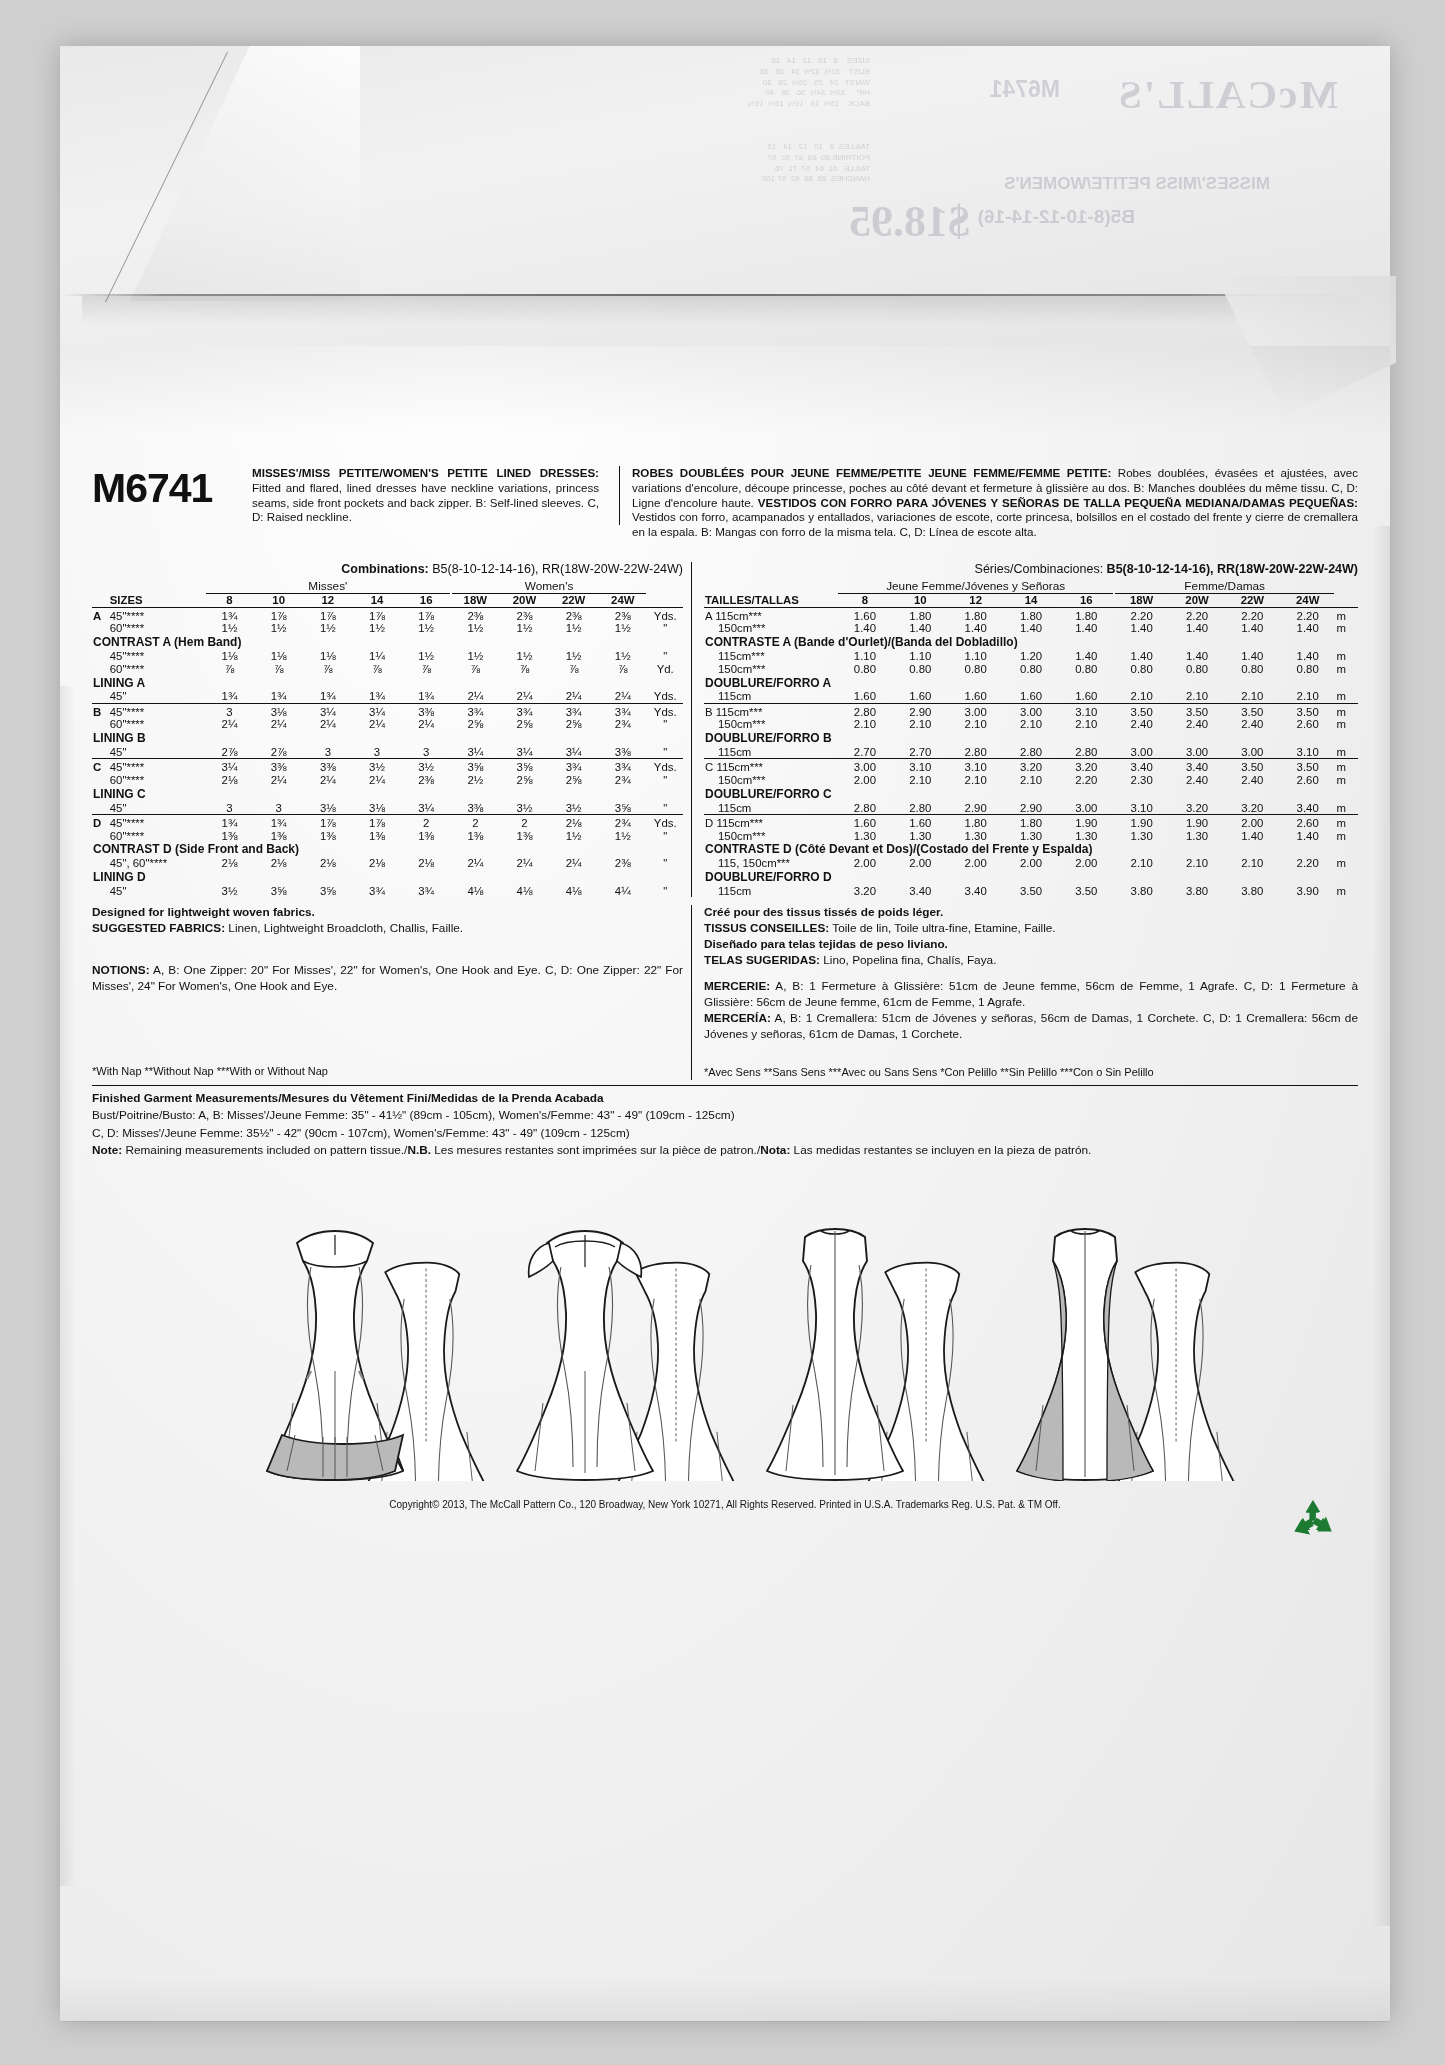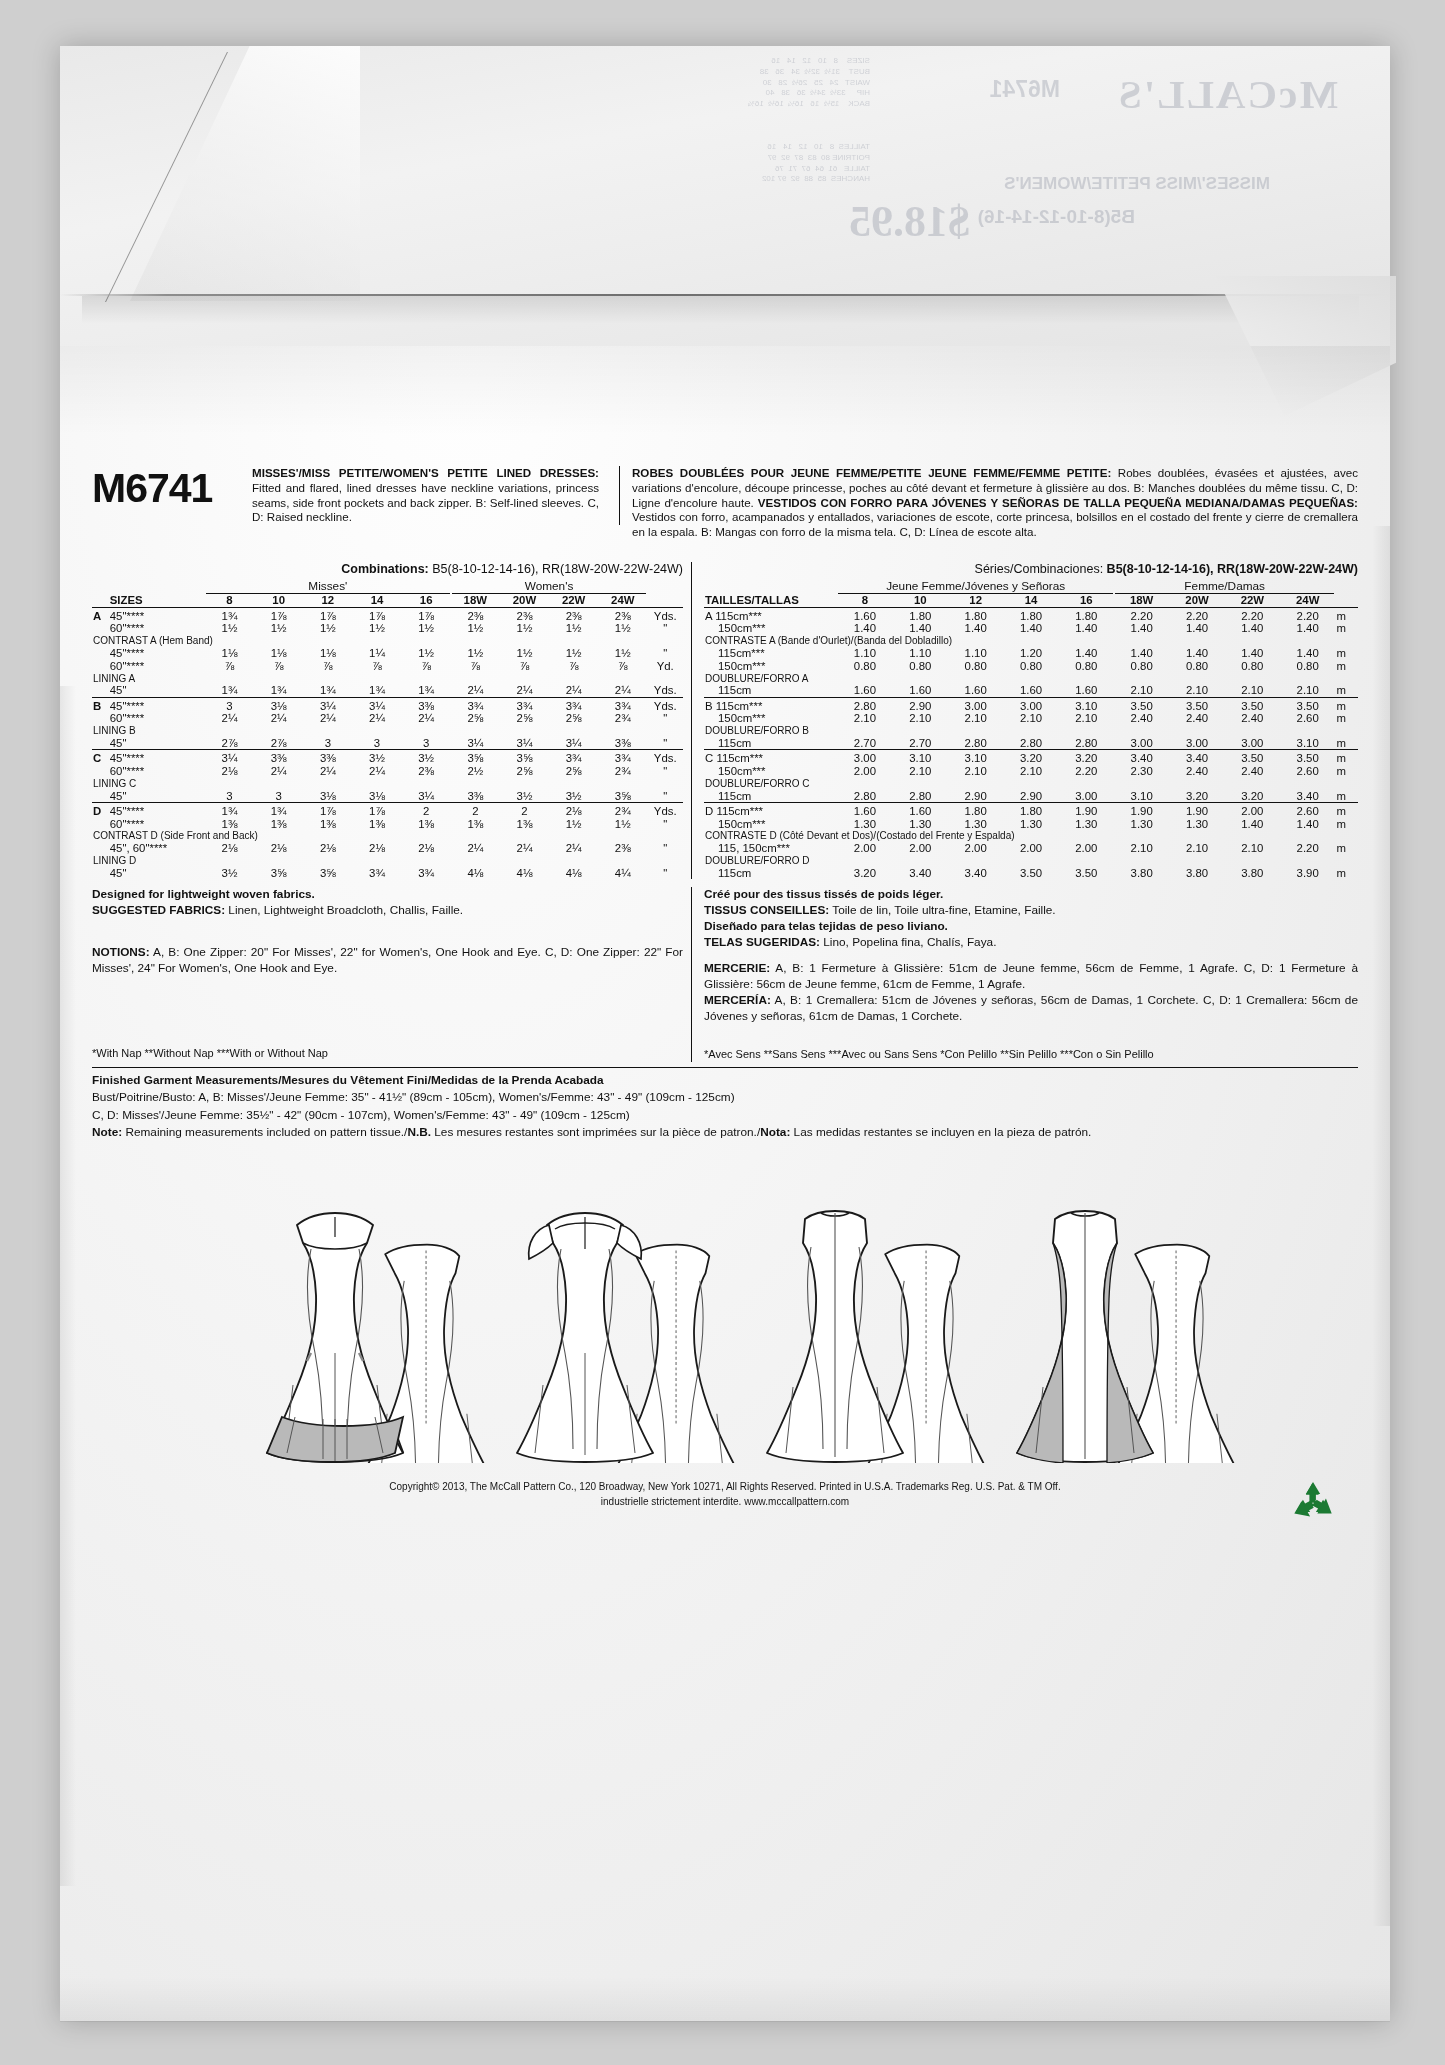--- a/index.html
+++ b/index.html
@@ -103,21 +103,21 @@
   .thinline td{border-top:1px solid #111;height:2px;padding:0;}
   .grp{text-align:center;font-size:11.8px;}
   .grp .u{border-bottom:1.1px solid #111;display:block;padding:0 2px;}
   .num{text-align:center;width:47px;}
   .numr{text-align:center;width:49px;}
   .view{font-weight:bold;width:16px;text-align:left;}
   .wid{text-align:left;width:92px;}
   .widr{text-align:left;width:118px;}
   .unit{text-align:center;width:34px;}
   .unitr{text-align:left;width:20px;}
-  .sect{font-weight:normal;font-size:10px;padding-top:1px;}
+  .sect{font-weight:bold;font-size:12px;padding-top:1px;}
   .bold{font-weight:bold;}
 
   
   .fab{display:flex;margin-top:8px;}
   .fab-left{flex:0 0 600px;padding-right:8px;border-right:1.4px solid #111;font-size:11.8px;line-height:1.35;}
   .fab-right{flex:1;padding-left:12px;font-size:11.8px;line-height:1.35;}
   .spacer-lg{height:26px;}
   .nap{font-size:11px;margin-top:17px;}
   .rule-full{border-top:1.5px solid #111;margin-top:5px;}
 
@@ -875,21 +875,20 @@
               <path d="M122,184 L129,250" stroke="#555" stroke-width="1" fill="none"></path>
             </g>
             <text x="28" y="282" font-family="Liberation Sans, sans-serif" font-size="15" font-weight="bold" fill="#111">D</text>
           </g>
         </g>
       </svg>
     </div>
 
     <div class="footer">
       <div>Copyright© 2013,  The McCall Pattern Co., 120 Broadway, New York 10271, All Rights Reserved.  Printed in U.S.A.  Trademarks Reg. U.S. Pat. &amp; TM Off.</div>
-      <div>industrielle strictement interdite. www.mccallpattern.com</div>
       <svg class="recycle" viewBox="0 0 64 64">
         <g fill="#1c7a33">
           <path d="M32 4 L42 21 L36 21 L36 30 L28 30 L28 21 L22 21 Z"></path>
           <path d="M8 46 L18 29 L21 34 L29 30 L33 37 L25 41 L28 46 Z"></path>
           <path d="M56 46 L36 46 L39 41 L31 37 L35 30 L43 34 L46 29 Z"></path>
           <path d="M10 50 L30 50 L30 58 L10 58 Z" opacity="0"></path>
         </g>
         <g fill="#1c7a33">
           <path d="M20 50 L14 40 L8 50 L14 60 Z" opacity="0"></path>
         </g>

